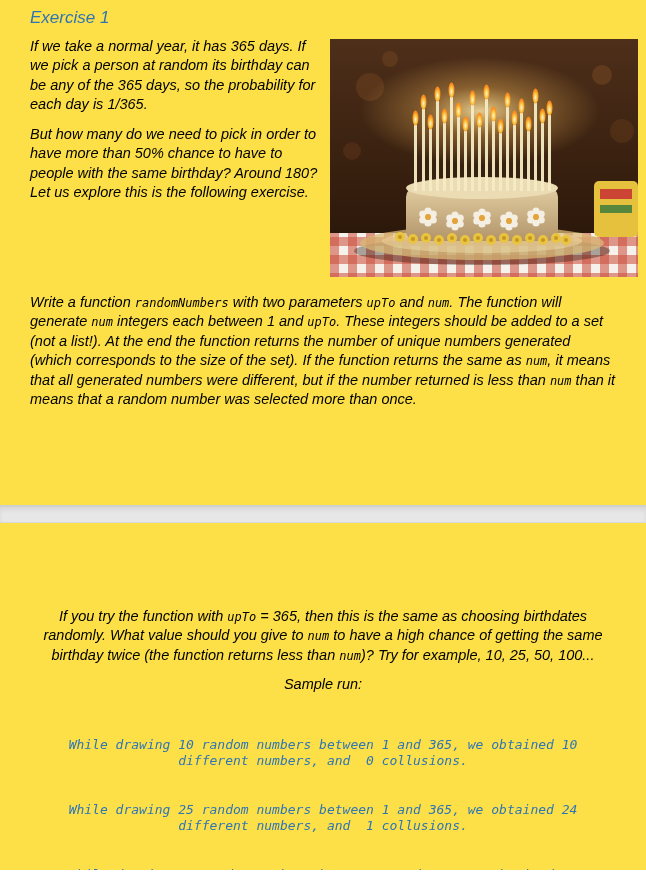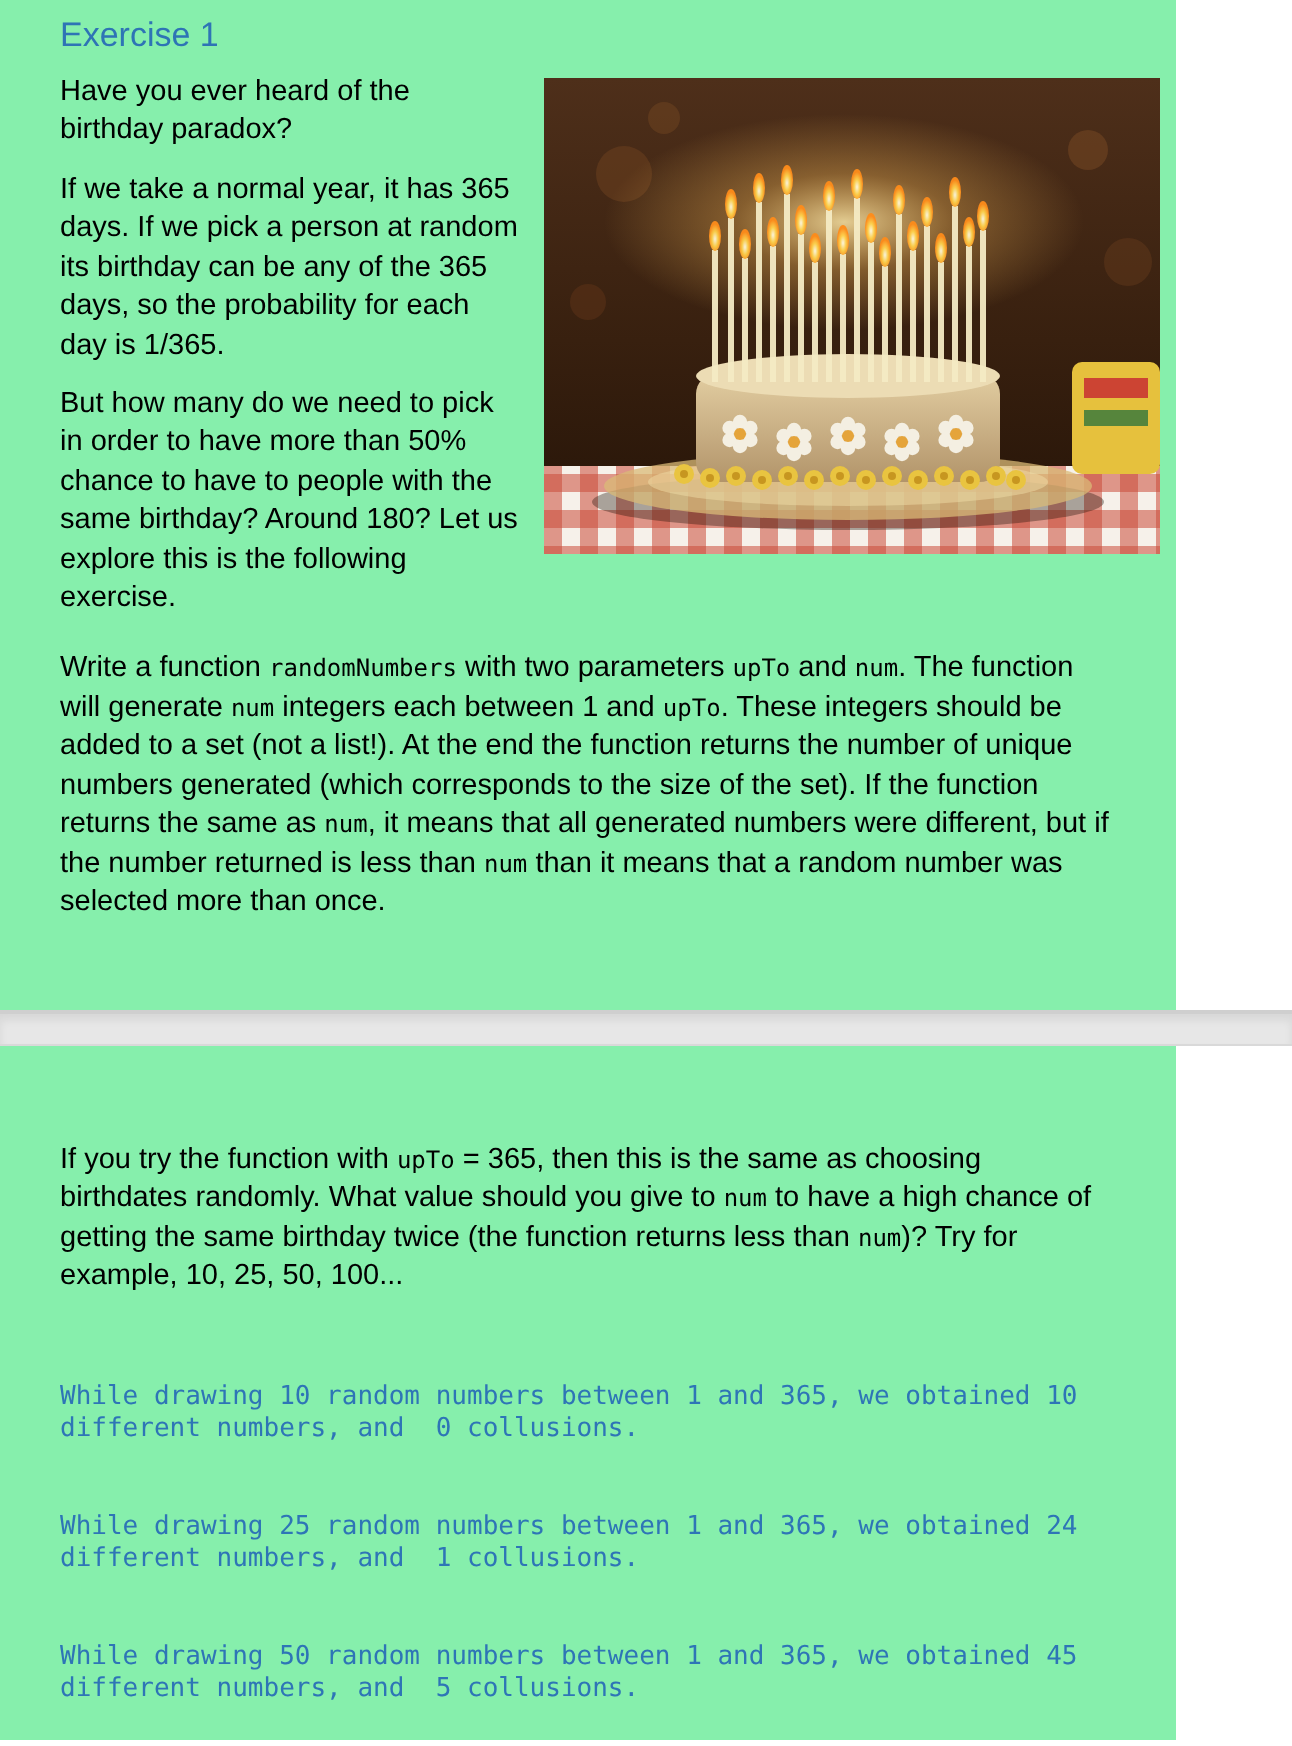--- a/index.html
+++ b/index.html
@@ -5,24 +5,24 @@
   :root{
     --heading-color:#2E74B5;
     --console-color:#2E75B6;
   }
   *{margin:0;padding:0;box-sizing:border-box;}
   html,body{background:#ffffff;}
   body{
     width:646px;height:873px;overflow:hidden;
     font-family:"Liberation Sans",sans-serif;color:#000;
   }
-  .page{width:588px;background:#86efac;}
+  .page{width:646px;background:#fde047;font-style:italic;}
   .page-inner{padding:0 30px;}
   .page1{height:505px;padding-top:8px;overflow:hidden;}
-  .page2{height:347px;padding-top:48px;overflow:hidden;}
+  .page2{height:347px;padding-top:84px;overflow:hidden;text-align:center;}
   .page-break{
     height:18px;background:#e7e7e7;
     border-top:2px solid #cfcfcf;border-bottom:1px solid #d9d9d9;
     box-shadow:inset 0 3px 4px rgba(0,0,0,0.07);
   }
   h1.heading{
     font-size:17px;font-weight:400;color:var(--heading-color);
     margin-bottom:9px;
   }
   p.body{
@@ -185,34 +185,34 @@
           <circle cx="213" cy="201" r="5" fill="#e9c440"></circle>
             <circle cx="213" cy="201" r="2" fill="#c79620"></circle>
           <circle cx="226" cy="199" r="5" fill="#e9c440"></circle>
             <circle cx="226" cy="199" r="2" fill="#c79620"></circle>
           <circle cx="236" cy="201" r="5" fill="#e9c440"></circle>
             <circle cx="236" cy="201" r="2" fill="#c79620"></circle>
         </g>
       </svg>
     </figure>
 
-    <p class="body">Have you ever heard of the birthday paradox?</p>
     <p class="body">If we take a normal year, it has 365 days. If we pick a person at random its birthday can be any of the 365 days, so the probability for each day is 1/365.</p>
     <p class="body">But how many do we need to pick in order to have more than 50% chance to have to people with the same birthday? Around 180? Let us explore this is the following exercise.</p>
 
     <p class="body task"><span class="seg">Write a function </span><span class="seg code">randomNumbers</span><span class="seg"> with two parameters </span><span class="seg code">upTo</span><span class="seg"> and </span><span class="seg code">num</span><span class="seg">. The function will generate </span><span class="seg code">num</span><span class="seg"> integers each between 1 and </span><span class="seg code">upTo</span><span class="seg">. These integers should be added to a set (not a list!). At the end the function returns the number of unique numbers generated (which corresponds to the size of the set). If the function returns the same as </span><span class="seg code">num</span><span class="seg">, it means that all generated numbers were different, but if the number returned is less than </span><span class="seg code">num</span><span class="seg"> than it means that a random number was selected more than once.</span></p>
   </div>
 </div>
 
 <div class="page-break"></div>
 
 <div class="page page2">
   <div class="page-inner">
     <p class="body"><span class="seg">If you try the function with </span><span class="seg code">upTo</span><span class="seg"> = 365, then this is the same as choosing birthdates randomly. What value should you give to </span><span class="seg code">num</span><span class="seg"> to have a high chance of getting the same birthday twice (the function returns less than </span><span class="seg code">num</span><span class="seg">)? Try for example, 10, 25, 50, 100...</span></p>
 
+    <p class="body sample-label">Sample run:</p>
 
     <div class="console">
       <div class="console-line">While drawing 10 random numbers between 1 and 365, we obtained 10 different numbers, and  0 collusions.</div>
       <div class="console-line">While drawing 25 random numbers between 1 and 365, we obtained 24 different numbers, and  1 collusions.</div>
       <div class="console-line">While drawing 50 random numbers between 1 and 365, we obtained 45 different numbers, and  5 collusions.</div>
       
       
     </div>
   </div>
 </div>

